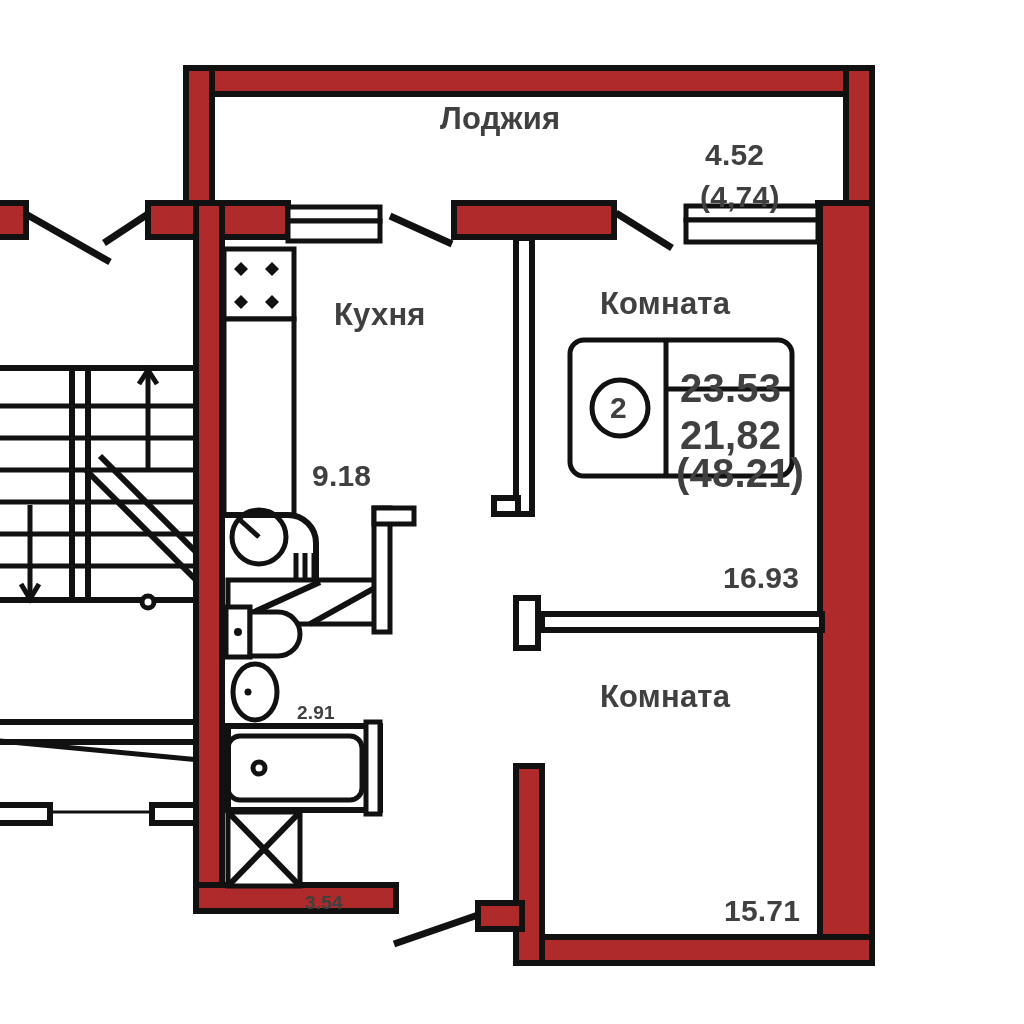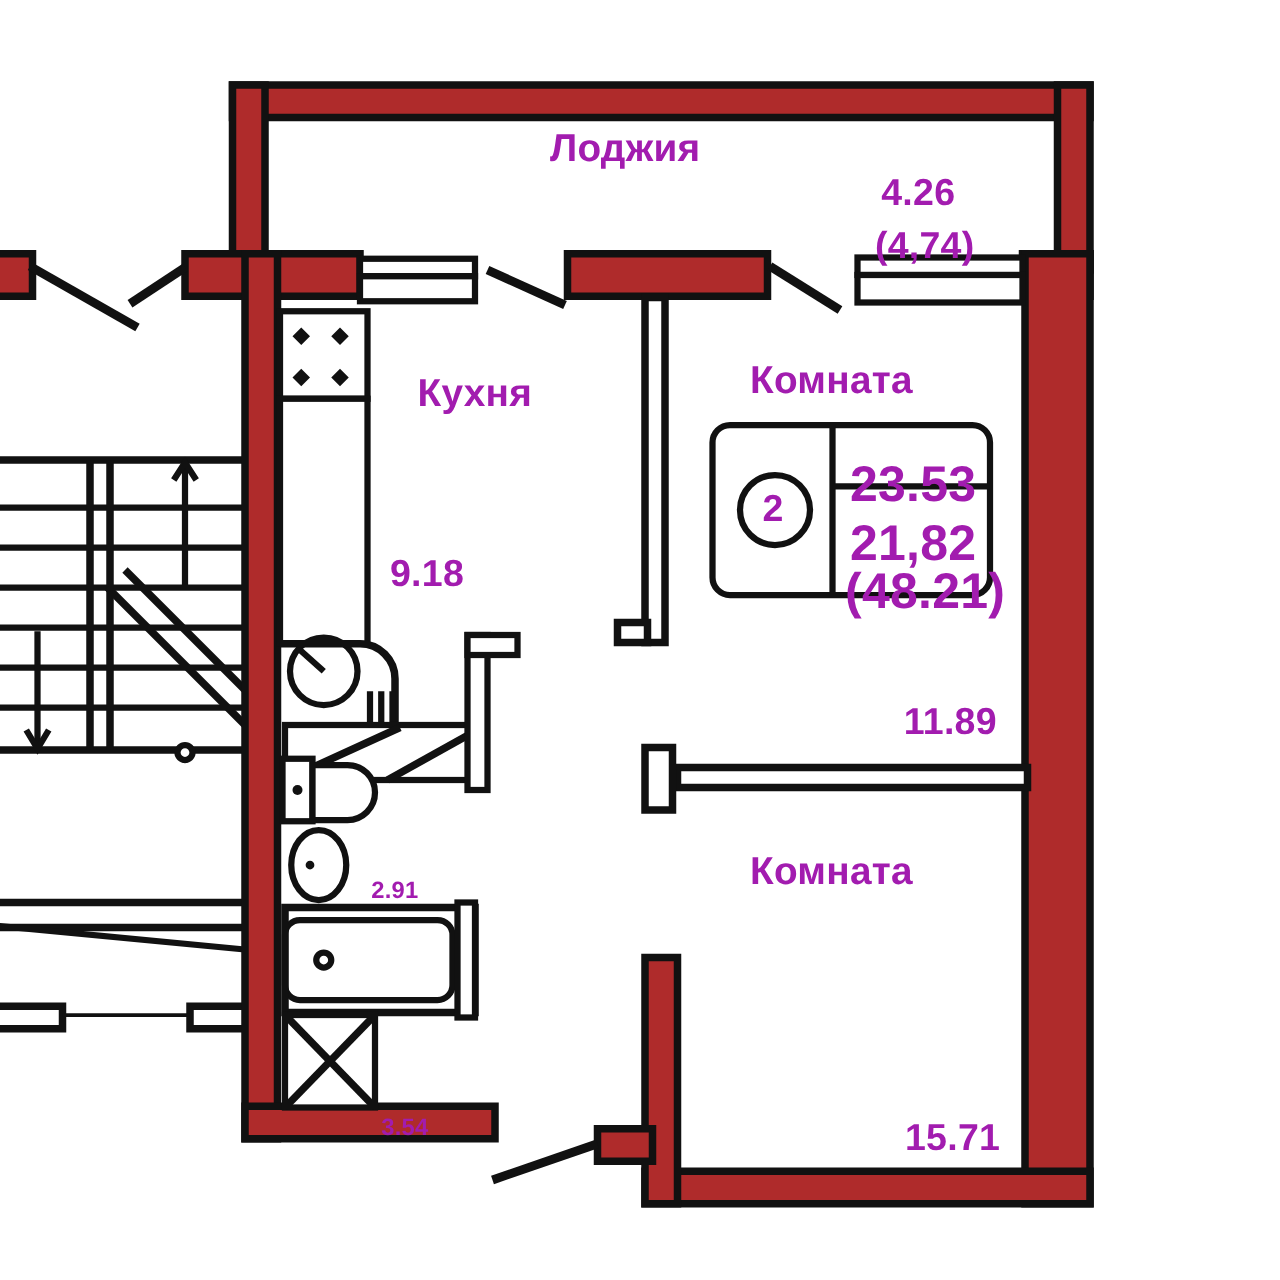--- a/index.html
+++ b/index.html
@@ -6,21 +6,21 @@
   body{
     width:1024px;height:1024px;
     font-family:"Liberation Sans","DejaVu Sans",sans-serif;
     overflow:hidden;
   }
   #plan{position:relative;width:1024px;height:1024px;background:#fff;}
   svg{display:block;position:absolute;left:0;top:0;}
   .lbl{
     position:absolute;
     font-weight:700;
-    color:#a21caf;
+    color:#404040;
     white-space:nowrap;
     line-height:1;
     letter-spacing:0.2px;
   }
   .room-name{font-size:31px;}
   .area{font-size:30px;}
   .area-sm{font-size:19px;margin-top:29px;}
   .badge-num{font-size:30px;}
   .badge-line{font-size:40px;margin-top:16px;}
 </style>
@@ -174,28 +174,28 @@
     <g>
       <rect x="570" y="340" width="222" height="136" rx="14" fill="#ffffff" stroke="#111111" stroke-width="5"></rect>
       <line x1="666" y1="340" x2="666" y2="476" stroke="#111111" stroke-width="5"></line>
       <line x1="666" y1="389" x2="792" y2="389" stroke="#111111" stroke-width="5"></line>
       <circle cx="620" cy="408" r="28" fill="#ffffff" stroke="#111111" stroke-width="5"></circle>
     </g>
 
   </svg>
 
   <div class="lbl room-name" style="left:440px;top:103px;">Лоджия</div>
-  <div class="lbl area" style="left:705px;top:140px;">4.26</div>
+  <div class="lbl area" style="left:705px;top:140px;">4.52</div>
   <div class="lbl area" style="left:700px;top:182px;">(4,74)</div>
 
   <div class="lbl room-name" style="left:334px;top:299px;">Кухня</div>
-  <div class="lbl area" style="left:312px;top:445px;">9.18</div>
+  <div class="lbl area" style="left:312px;top:461px;">9.18</div>
 
   <div class="lbl room-name" style="left:600px;top:288px;">Комната</div>
-  <div class="lbl area" style="left:723px;top:563px;">11.89</div>
+  <div class="lbl area" style="left:723px;top:563px;">16.93</div>
 
   <div class="lbl room-name" style="left:600px;top:681px;">Комната</div>
   <div class="lbl area" style="left:724px;top:896px;">15.71</div>
 
   <div class="lbl area-sm" style="left:297px;top:674px;">2.91</div>
   <div class="lbl area-sm" style="left:305px;top:864px;">3.54</div>
 
   <div class="lbl badge-num" style="left:610px;top:393px;">2</div>
   <div class="lbl badge-line" style="left:680px;top:352px;">23.53</div>
   <div class="lbl badge-line" style="left:680px;top:399px;">21,82</div>

